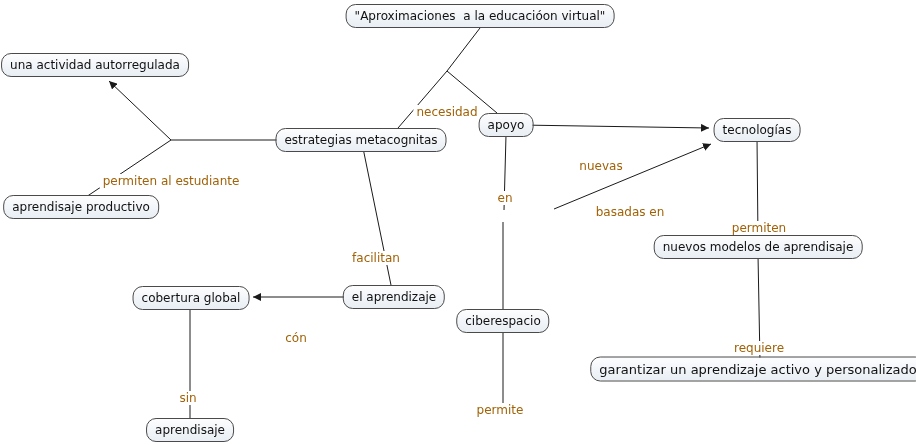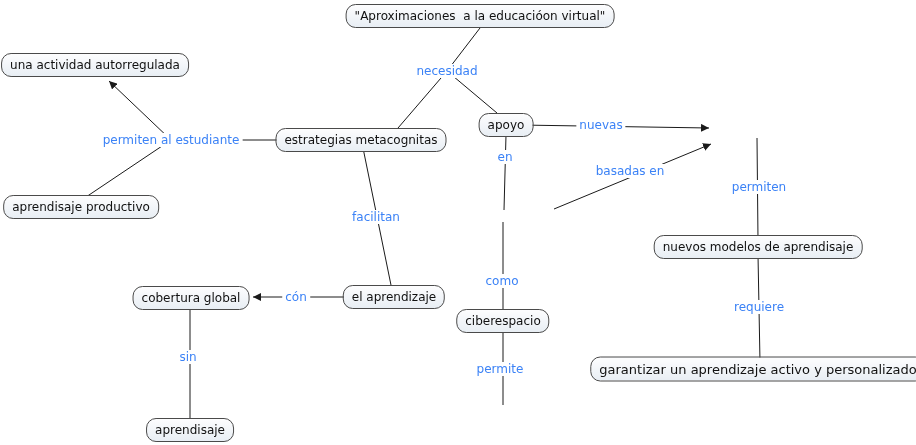--- a/index.html
+++ b/index.html
@@ -20,23 +20,24 @@
     stroke: #1a1a1a;
     stroke-width: 1;
     fill: none;
   }
   .linklabel {
     position: absolute;
     transform: translate(-50%, -50%);
     background: #ffffff;
     padding: 0 3px;
     font-size: 12px;
-    color: #3b82f6;
+    color: #a16207;
     white-space: pre;
     z-index: 1;
+    margin-top: 41px;
   }
   .node {
     position: absolute;
     transform: translate(-50%, -50%);
     background: linear-gradient(180deg, #fdfdfe 0%, #e8eef4 100%);
     border: 1px solid #4a4a4a;
     border-radius: 10px;
     padding: 4px 8px;
     font-size: 12px;
     color: #111111;
@@ -100,20 +101,21 @@
   <div class="linklabel" style="left:296px; top:297px">cón</div>
   <div class="linklabel" style="left:759px; top:307px">requiere</div>
   <div class="linklabel" style="left:188px; top:357px">sin</div>
   <div class="linklabel" style="left:500px; top:369px">permite</div>
 
   <div class="node" style="left:480px; top:16px">"Aproximaciones  a la educacióon virtual"</div>
   <div class="node" style="left:95px;  top:65px">una actividad autorregulada</div>
   <div class="node" style="left:81px;  top:207px">aprendisaje productivo</div>
   <div class="node" style="left:361px; top:140px">estrategias metacognitas</div>
   <div class="node" style="left:506px; top:125px">apoyo</div>
+  <div class="node" style="left:757px; top:130px">tecnologías</div>
   <div class="node" style="left:758px; top:247px">nuevos modelos de aprendisaje</div>
   <div class="node" style="left:394px; top:297px">el aprendizaje</div>
   <div class="node" style="left:191px; top:298px">cobertura global</div>
   <div class="node" style="left:503px; top:321px">ciberespacio</div>
   <div class="node small" style="left:758px; top:369px">garantizar un aprendizaje activo y personalizado</div>
   <div class="node" style="left:190px; top:430px">aprendisaje</div>
 
 </div>
 
 </body></html>

